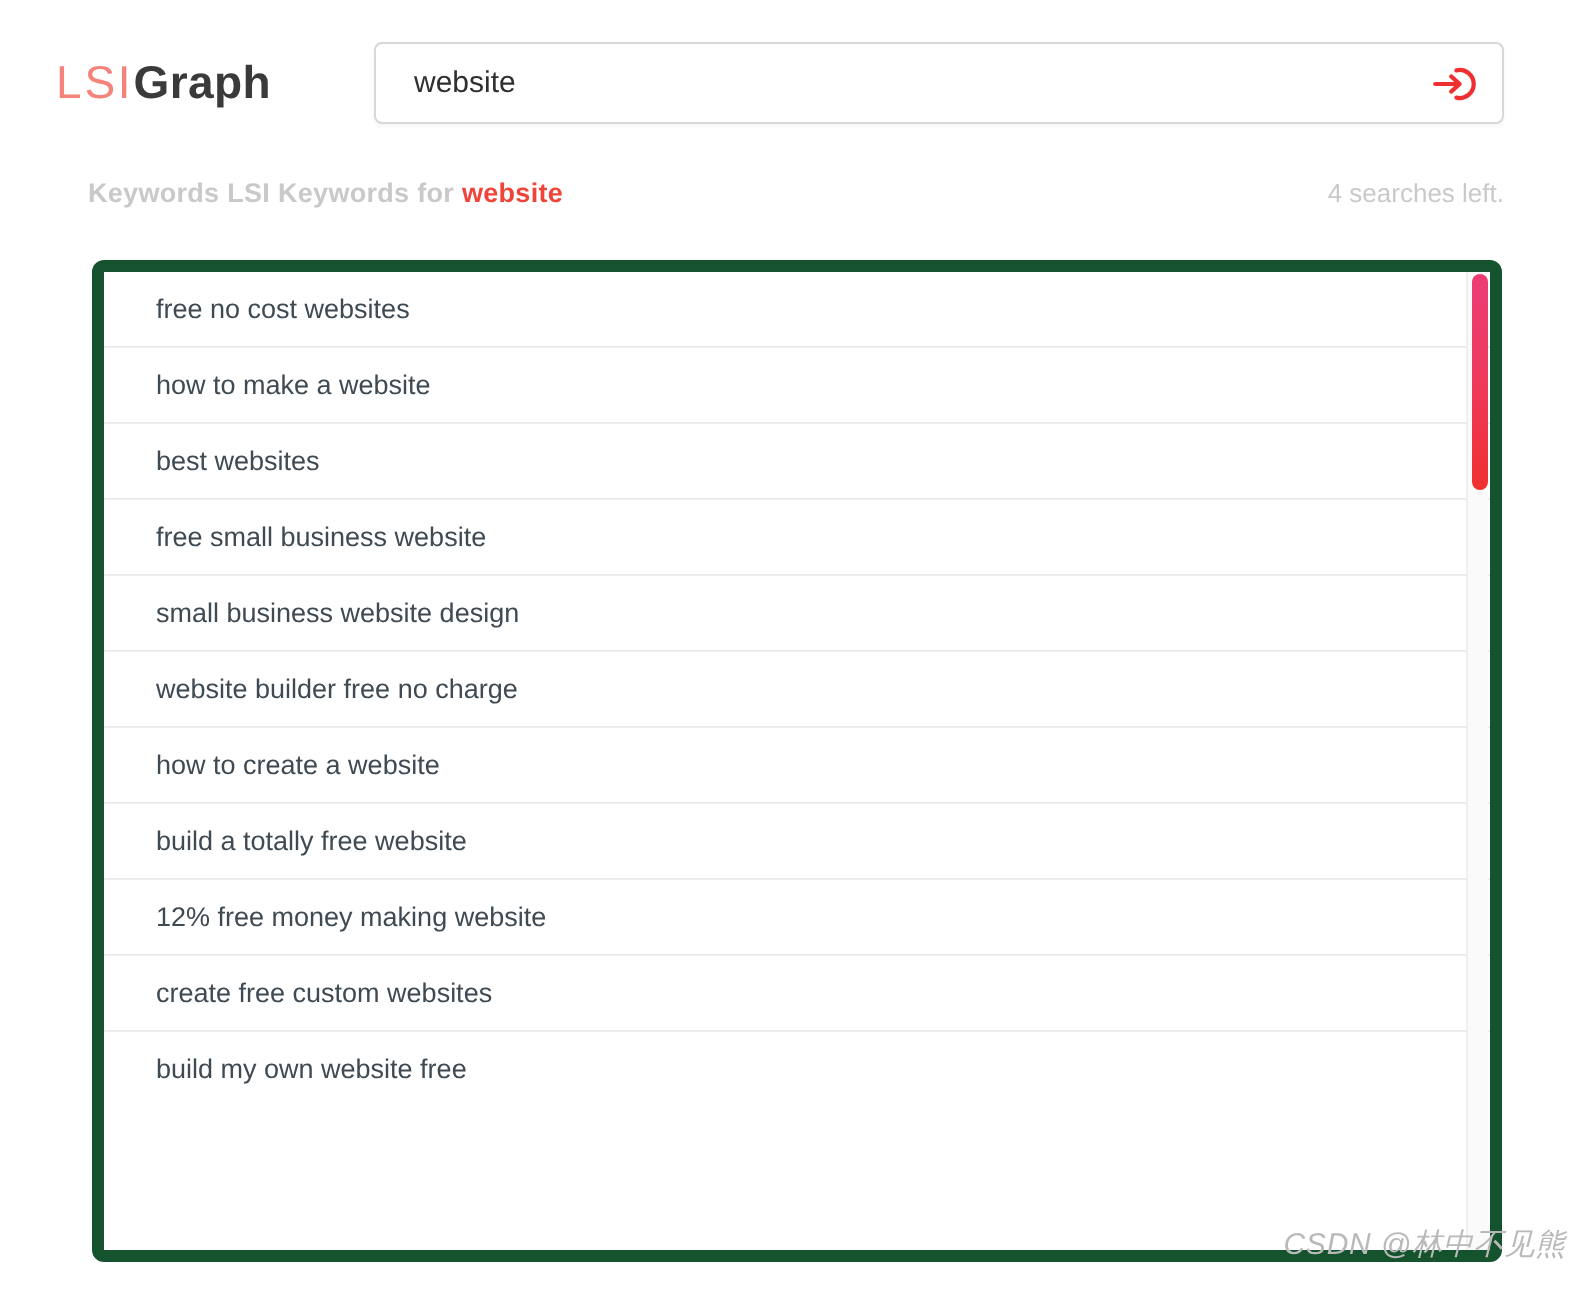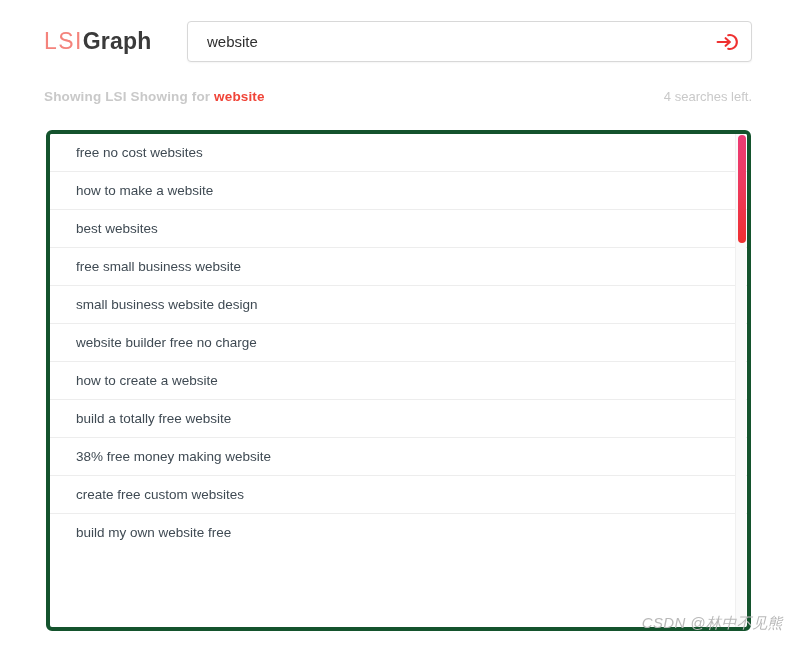--- a/index.html
+++ b/index.html
@@ -20,21 +20,21 @@
   .header {
     position: absolute;
     left: 0;
     top: 0;
     width: 795px;
     height: 84px;
   }
 
   .logo {
     position: absolute;
-    left: 44px;
+    left: 28px;
     top: 27px;
     font-size: 23px;
     letter-spacing: 0.2px;
     line-height: 28px;
     white-space: nowrap;
     user-select: none;
     text-align: right;
   }
   .logo .logo-lsi {
     color: #f4837c;
@@ -127,21 +127,21 @@
 
   
   .results-card {
     position: absolute;
     left: 46px;
     top: 130px;
     width: 705px;
     height: 501px;
     box-sizing: border-box;
     background: #ffffff;
-    border: 4px solid #14532d;
+    border: 6px solid #14532d;
     border-radius: 6px;
     overflow: hidden;
   }
   .results-list {
     position: absolute;
     left: 0;
     top: 0;
     width: 703px;
     height: 499px;
     overflow: hidden;
@@ -219,36 +219,36 @@
           <line x1="2.6" y1="12" x2="14.4" y2="12"></line>
           <polyline points="10.6,8.2 14.8,12 10.6,15.8"></polyline>
         </svg>
       </span>
     </button>
   </div>
 </div>
 
 <div class="status-row">
   <div class="status-left">
-    <span>Showing LSI Showing for </span><span class="kw">website</span>
+    <span>Keywords LSI Keywords for </span><span class="kw">website</span>
   </div>
   <div class="status-right">4 searches left.</div>
 </div>
 
 <div class="results-card">
   <div class="results-list" id="results-list">
       <div class="kw-row">free no cost websites</div>
       <div class="kw-row">how to make a website</div>
       <div class="kw-row">best websites</div>
       <div class="kw-row">free small business website</div>
       <div class="kw-row">small business website design</div>
       <div class="kw-row">website builder free no charge</div>
       <div class="kw-row">how to create a website</div>
       <div class="kw-row">build a totally free website</div>
-      <div class="kw-row">38% free money making website</div>
+      <div class="kw-row">12% free money making website</div>
       <div class="kw-row">create free custom websites</div>
       <div class="kw-row">build my own website free</div>
     </div>
 
   <div class="scrollbar-track">
     <div class="scrollbar-thumb"></div>
   </div>
 </div>
 
 <div class="watermark">CSDN @林中不见熊</div>

